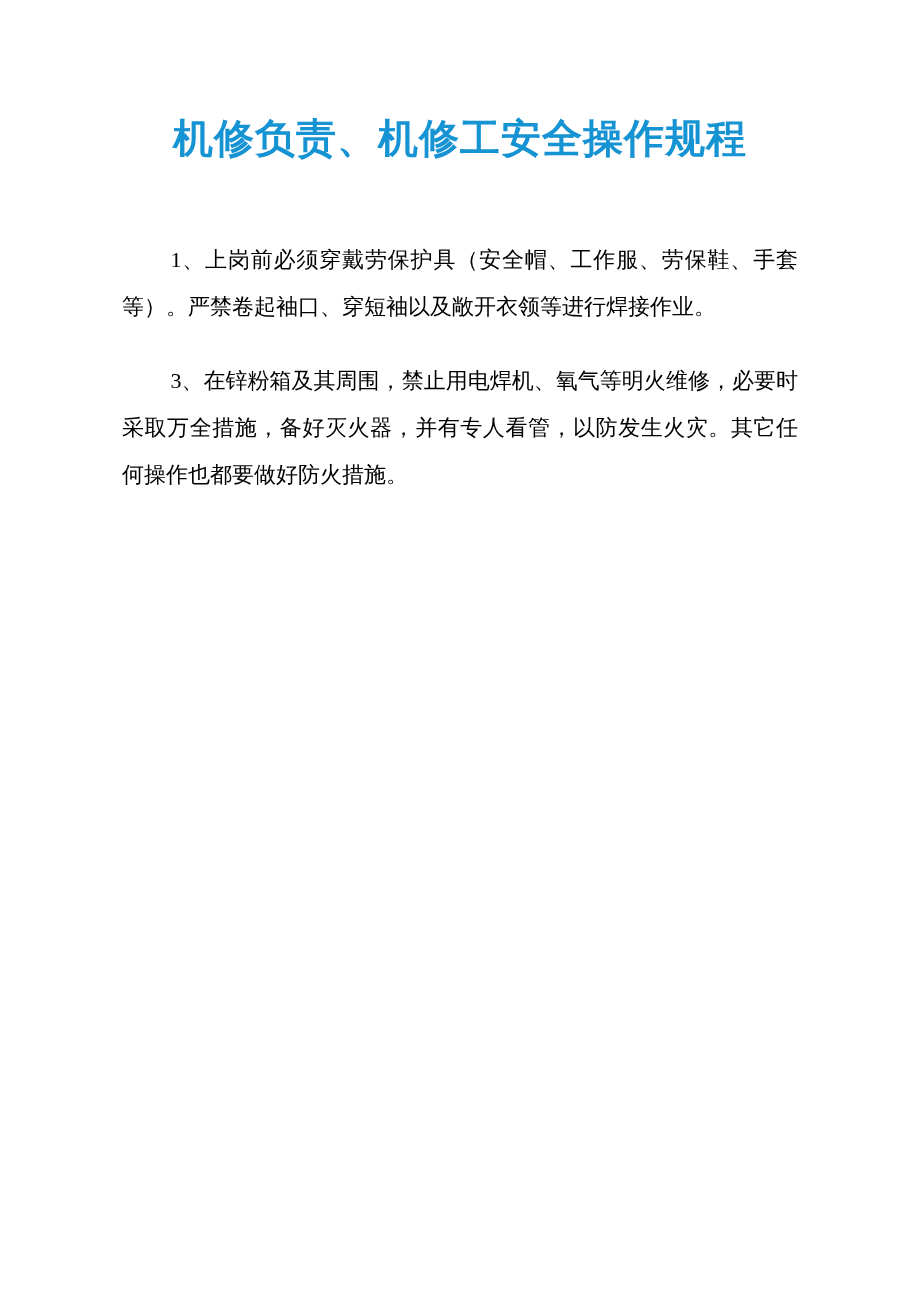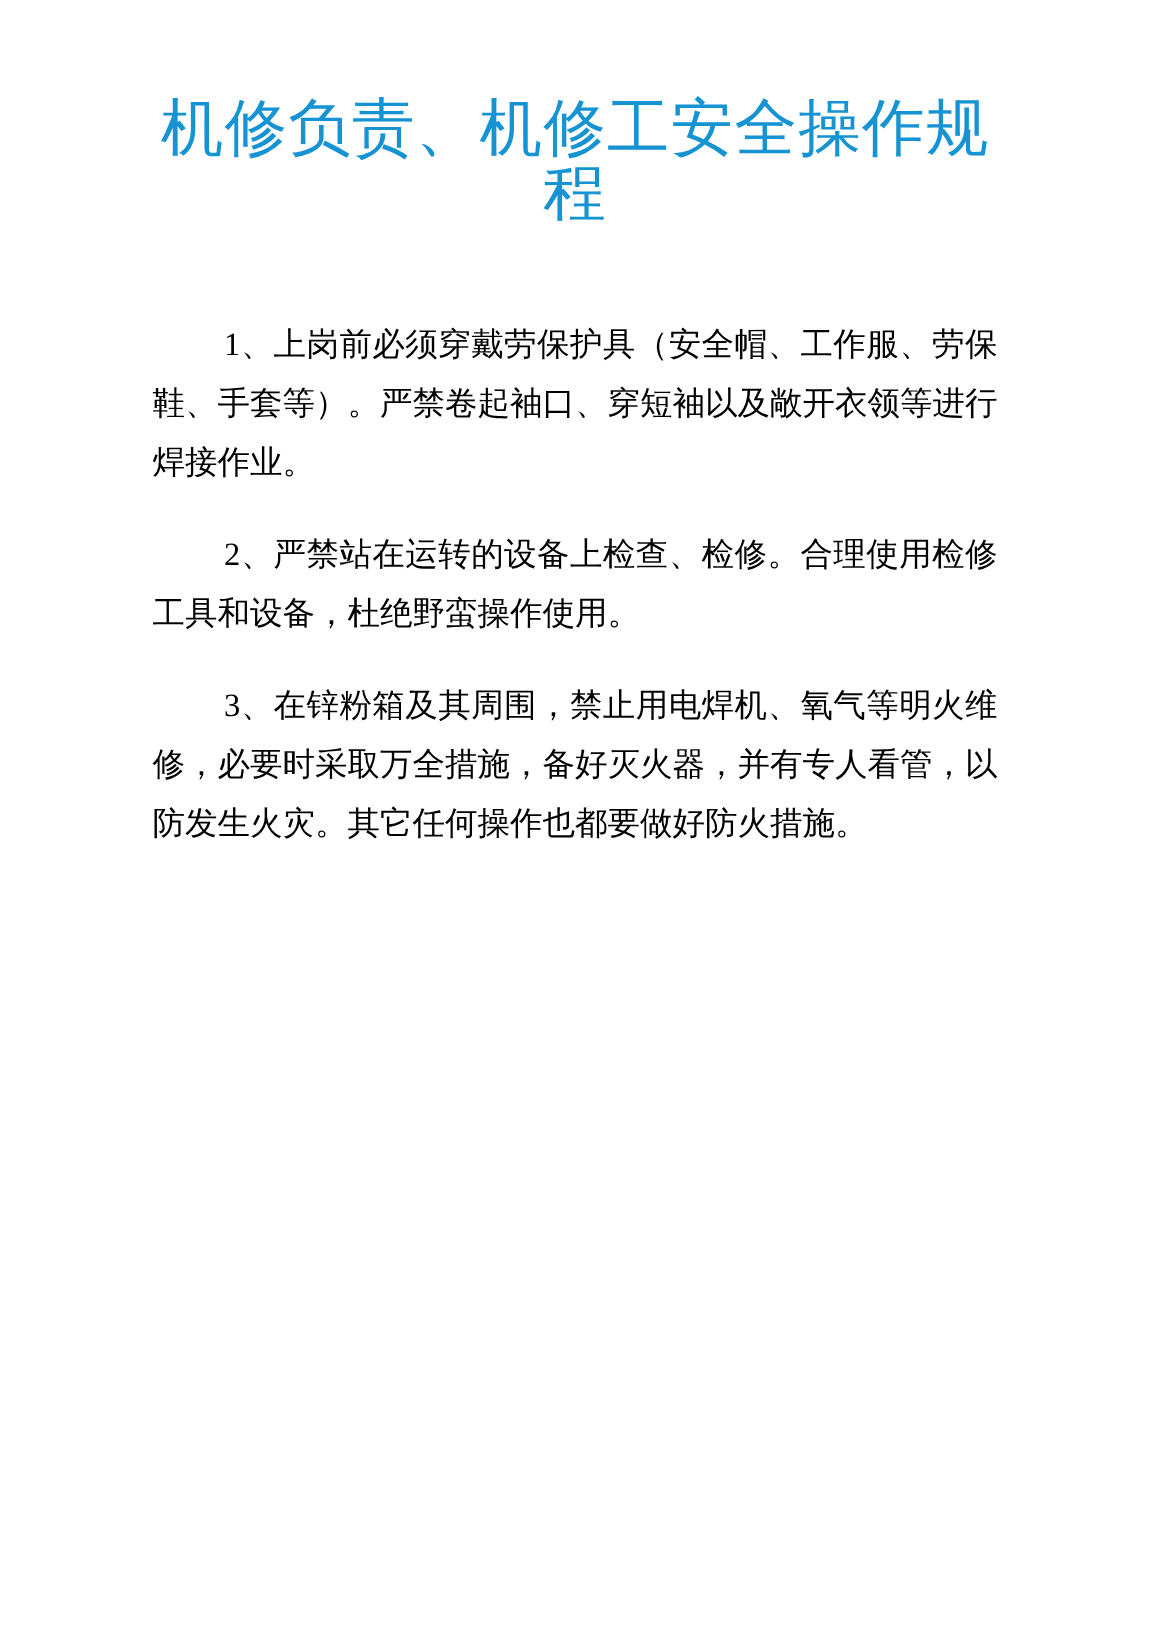--- a/index.html
+++ b/index.html
@@ -9,48 +9,47 @@
   .page {
     position: relative;
     width: 920px;
     height: 1302px;
     margin: 0 auto;
     background: #ffffff;
     overflow: hidden;
     font-family: "Liberation Serif", "DejaVu Serif", serif;
   }
   .doc-title {
-    padding-top: 76px;
+    padding-top: 112px;
     width: 672px;
     margin: 0 auto;
     text-align: center;
     font-family: "Liberation Sans", "DejaVu Sans", sans-serif;
-    font-weight: normal;
-    font-size: 50px;
+    font-weight: bold;
+    font-size: 40px;
     line-height: 52px;
     letter-spacing: 1px;
     color: #1693d2;
   }
   .doc-body {
     width: 676px;
     margin: 72px auto 0 auto;
     color: #000000;
-    font-size: 26px;
+    font-size: 22px;
     line-height: 47px;
     text-align: justify;
   }
   .doc-body p {
     text-indent: 2.2em;
     margin: 0 0 27px 0;
   }
 </style>
 </head>
 <body>
 
 <div class="page">
   <h1 class="doc-title">机修负责、机修工安全操作规程</h1>
 
   <div class="doc-body">
     <p>1、上岗前必须穿戴劳保护具（安全帽、工作服、劳保鞋、手套等）。严禁卷起袖口、穿短袖以及敞开衣领等进行焊接作业。</p>
-    <p>2、严禁站在运转的设备上检查、检修。合理使用检修工具和设备，杜绝野蛮操作使用。</p>
     <p>3、在锌粉箱及其周围，禁止用电焊机、氧气等明火维修，必要时采取万全措施，备好灭火器，并有专人看管，以防发生火灾。其它任何操作也都要做好防火措施。</p>
   </div>
 </div>
 
 </body></html>

